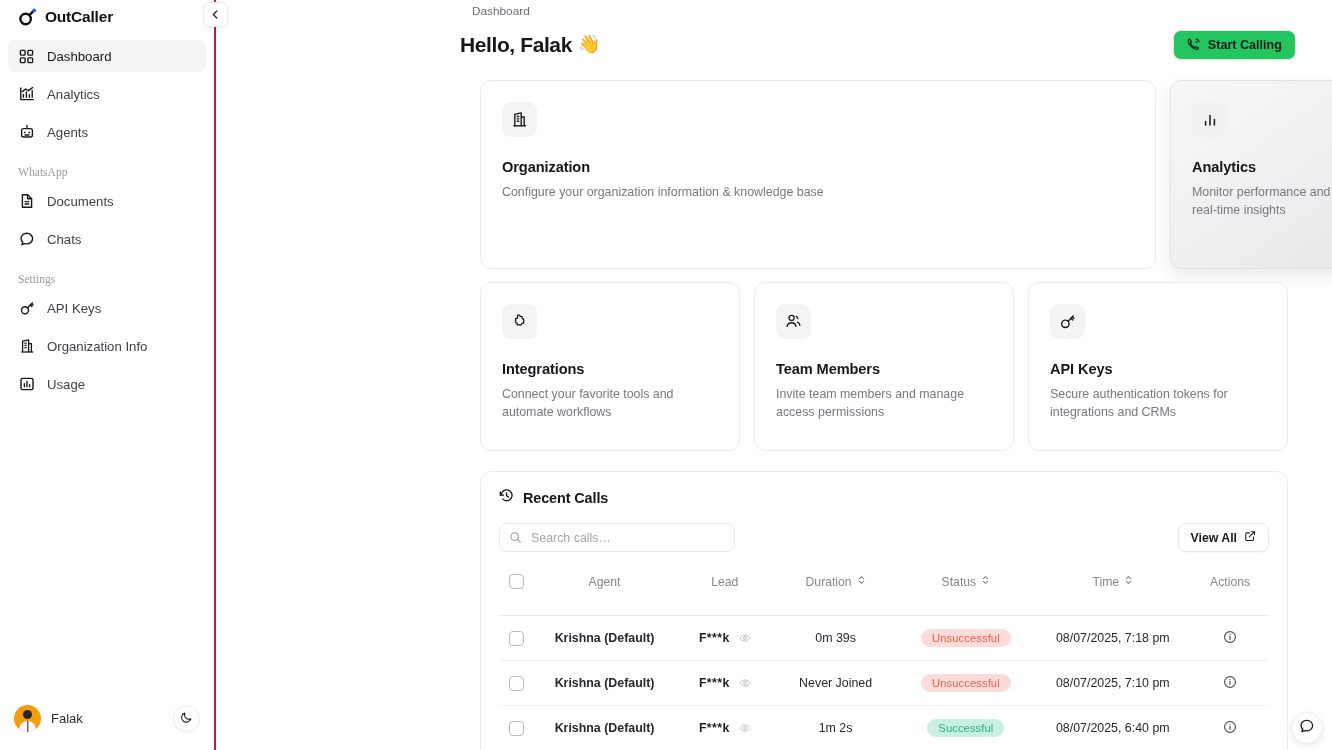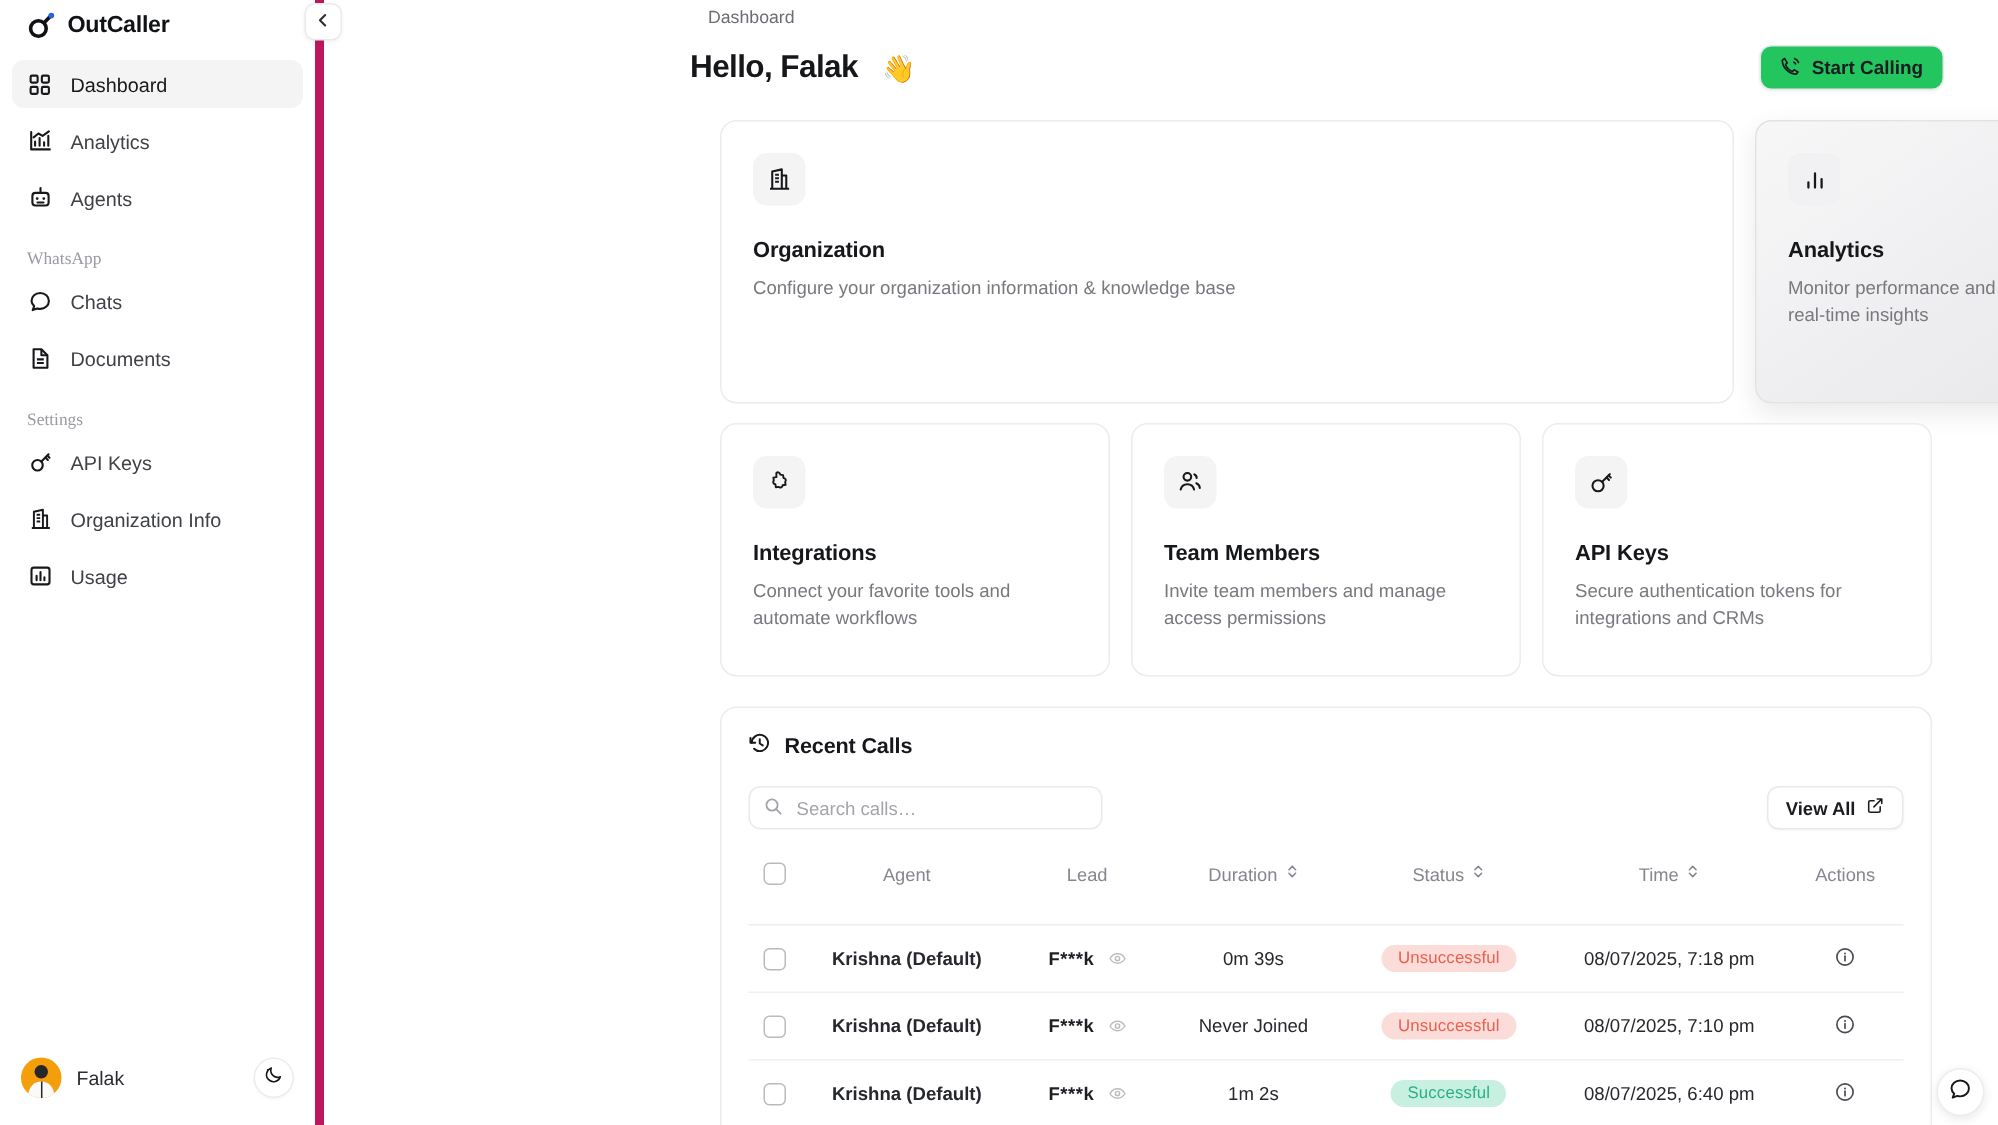--- a/index.html
+++ b/index.html
@@ -9,21 +9,21 @@
     background: #ffffff;
     overflow: hidden;
     color: #111827;
   }
   .app { display: flex; width: 1332px; height: 750px; position: relative; }
 
   
   .sidebar {
     width: 216px; height: 750px;
     background: #ffffff;
-    border-right: 6px solid #be185d;
+    border-right: 2px solid #be185d;
     display: flex; flex-direction: column;
     position: relative; flex: 0 0 216px;
   }
   .brand {
     display: flex; align-items: center; gap: 8px;
     padding: 6px 0 6px 18px; height: 34px;
   }
   .brand-mark { width: 19px; height: 19px; position: relative; flex: 0 0 19px; }
   .brand-name { font-size: 15.5px; font-weight: 700; letter-spacing: -0.2px; color: #111215; }
 
@@ -71,21 +71,21 @@
     box-shadow: 0 1px 3px rgba(0,0,0,.06);
   }
 
   
   .main { flex: 1; height: 750px; overflow: hidden; position: relative; background: #fff; }
   .breadcrumb { font-size: 11.8px; color: #6b6d75; padding: 4px 0 0 4px; margin-left: 252px; }
   .page-head {
     display: flex; align-items: center; justify-content: space-between;
     padding: 12px 28px 0 8px; margin-left: 236px; margin-right: 8px;
   }
-  .page-title { font-size: 21px; font-weight: 700; letter-spacing: -0.4px; color: #16171b; display: flex; align-items: flex-end; gap: 16px; }
+  .page-title { font-size: 21px; font-weight: 700; letter-spacing: -0.4px; color: #16171b; display: flex; align-items: flex-start; gap: 6px; }
   .wave { font-size: 18px; }
   .btn-start {
     display: flex; align-items: center; gap: 7px;
     height: 30px; padding: 0 13px; border-radius: 8px;
     background: #22c55e; border: 1px solid #e7e7ea;
     font-size: 12.6px; font-weight: 700; color: #1b1c20; cursor: pointer;
     box-shadow: 0 1px 2px rgba(0,0,0,.05);
   }
 
   .content { padding: 0 44px 0 264px; }
@@ -235,35 +235,35 @@
           </svg>
         </span>
         <span>Agents</span>
       </div>
 
       <div class="nav-section">WhatsApp</div>
 
       <div class="nav-item">
         <span class="ico">
           <svg width="16" height="16" viewBox="0 0 16 16" fill="none" stroke="#18181b" stroke-width="1.4" stroke-linejoin="round">
-            <path d="M13.6 7.6c0 3-2.6 5.3-5.8 5.3-.7 0-1.4-.1-2-.3l-3 1.1 1-2.6A5 5 0 0 1 2 7.6c0-3 2.6-5.3 5.8-5.3s5.8 2.4 5.8 5.3Z"></path>
-          </svg>
-        </span>
-        <span>Chats</span>
-      </div>
-
-      <div class="nav-item">
-        <span class="ico">
-          <svg width="16" height="16" viewBox="0 0 16 16" fill="none" stroke="#18181b" stroke-width="1.4" stroke-linejoin="round">
             <path d="M3.4 1.8h5.2l4 4v8.4H3.4z"></path>
               <path d="M8.6 1.8v4h4"></path>
               <path d="M5.6 8.6h4.6M5.6 11h4.6"></path>
           </svg>
         </span>
         <span>Documents</span>
+      </div>
+
+      <div class="nav-item">
+        <span class="ico">
+          <svg width="16" height="16" viewBox="0 0 16 16" fill="none" stroke="#18181b" stroke-width="1.4" stroke-linejoin="round">
+            <path d="M13.6 7.6c0 3-2.6 5.3-5.8 5.3-.7 0-1.4-.1-2-.3l-3 1.1 1-2.6A5 5 0 0 1 2 7.6c0-3 2.6-5.3 5.8-5.3s5.8 2.4 5.8 5.3Z"></path>
+          </svg>
+        </span>
+        <span>Chats</span>
       </div>
 
       <div class="nav-section">Settings</div>
 
       <div class="nav-item">
         <span class="ico">
           <svg width="16" height="16" viewBox="0 0 16 16" fill="none" stroke="#18181b" stroke-width="1.4" stroke-linecap="round">
             <circle cx="6" cy="10.2" r="3.5"></circle>
               <path d="M8.6 7.7 13.4 2.9"></path>
               <path d="M11.3 5 12.9 6.6M12.6 3.7 14 5.1"></path>

